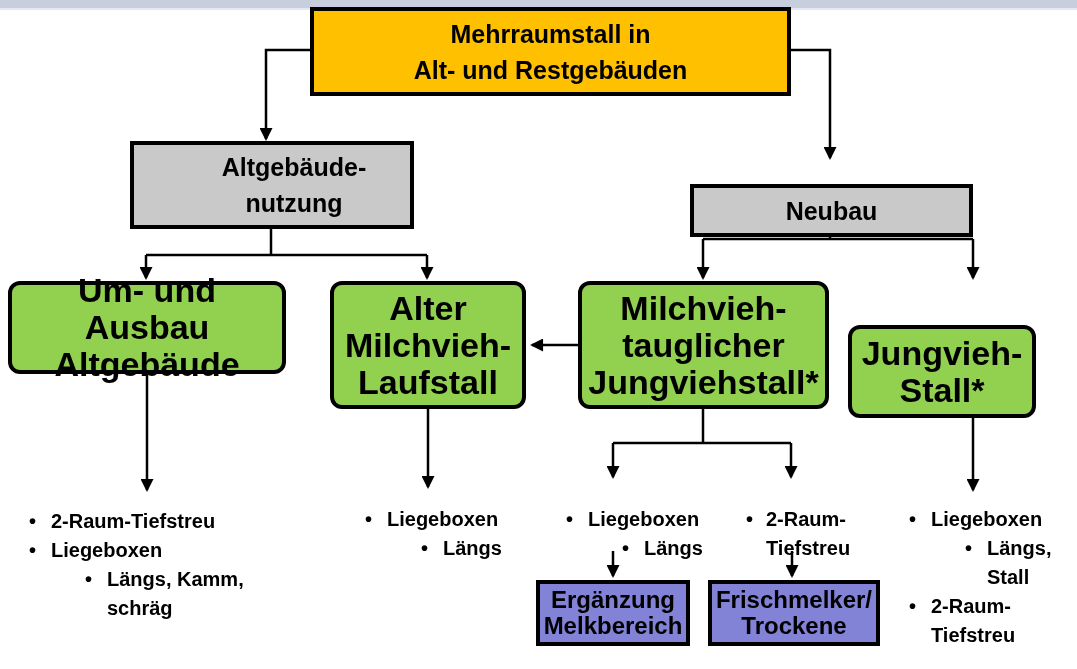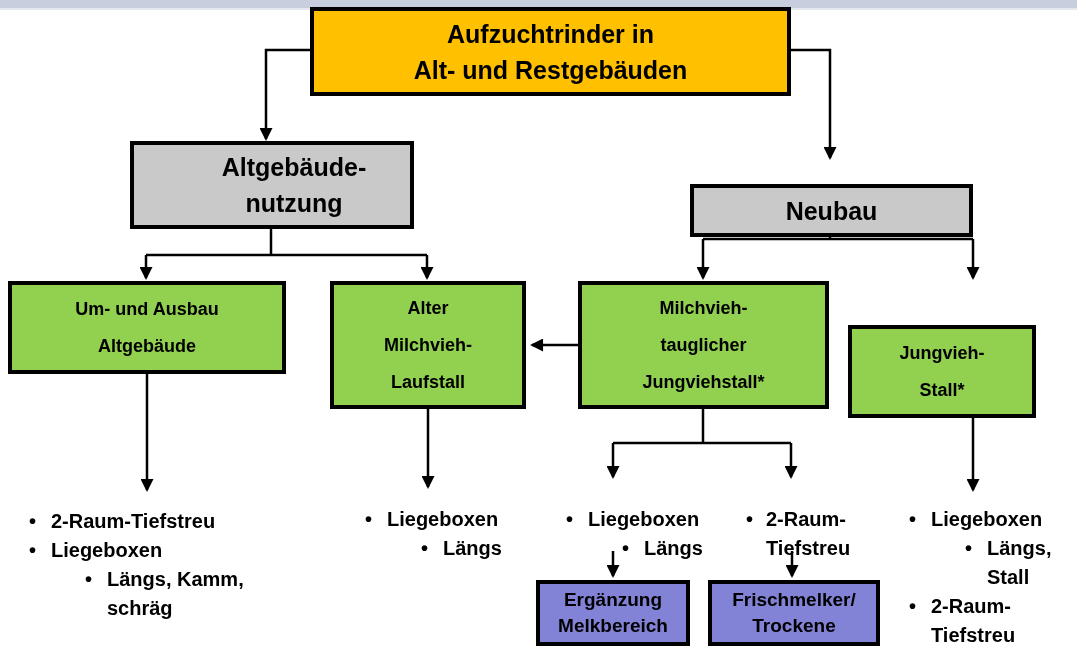--- a/index.html
+++ b/index.html
@@ -28,22 +28,22 @@
     box-sizing: border-box;
     border: 4px solid var(--color-border, #000);
     display: flex;
     align-items: center;
     justify-content: center;
     text-align: center;
   }
   .box .lbl { white-space: pre-line; }
   .box.orange { background: var(--color-orange, #FFC000); font-size: 25px; line-height: 36px; }
   .box.gray   { background: var(--color-gray, #C9C9C9);   font-size: 25px; line-height: 36px; }
-  .box.green  { background: var(--color-green, #92D050);  font-size: 18px; line-height: 37px; }
-  .box.purple { background: var(--color-purple, #8282D7); font-size: 19px; line-height: 26px; }
+  .box.green  { background: var(--color-green, #92D050);  font-size: 34px; line-height: 37px; border-radius: 12px; }
+  .box.purple { background: var(--color-purple, #8282D7); font-size: 24px; line-height: 26px; }
 
   ul.blist {
     position: absolute;
     list-style: none;
     margin: 13px; padding: 0;
     font-size: 20px;
     line-height: 29px;
   }
   ul.blist li { position: relative; }
   ul.blist li .txt { white-space: pre-line; }
@@ -89,21 +89,21 @@
     <path d="M613,443 L613,477" marker-end="url(#ah)"></path>
     <path d="M791,443 L791,477" marker-end="url(#ah)"></path>
 
     <path d="M973,374 L973,490" marker-end="url(#ah)"></path>
 
     <path d="M613,551 L613,576" marker-end="url(#ah)"></path>
     <path d="M792,551 L792,576" marker-end="url(#ah)"></path>
   </svg>
 
   <div class="box orange" style="left:310px; top:7px; width:481px; height:89px;">
-    <span class="lbl">Aufzuchtrinder in
+    <span class="lbl">Mehrraumstall in
 Alt- und Restgebäuden</span>
   </div>
 
   <div class="box gray" style="left:130px; top:141px; width:284px; height:88px;padding-left:44px;">
     <span class="lbl">Altgebäude-
 nutzung</span>
   </div>
 
   <div class="box gray" style="left:690px; top:160px; width:283px; height:53px;margin-top:24px;">
     <span class="lbl">Neubau</span>

